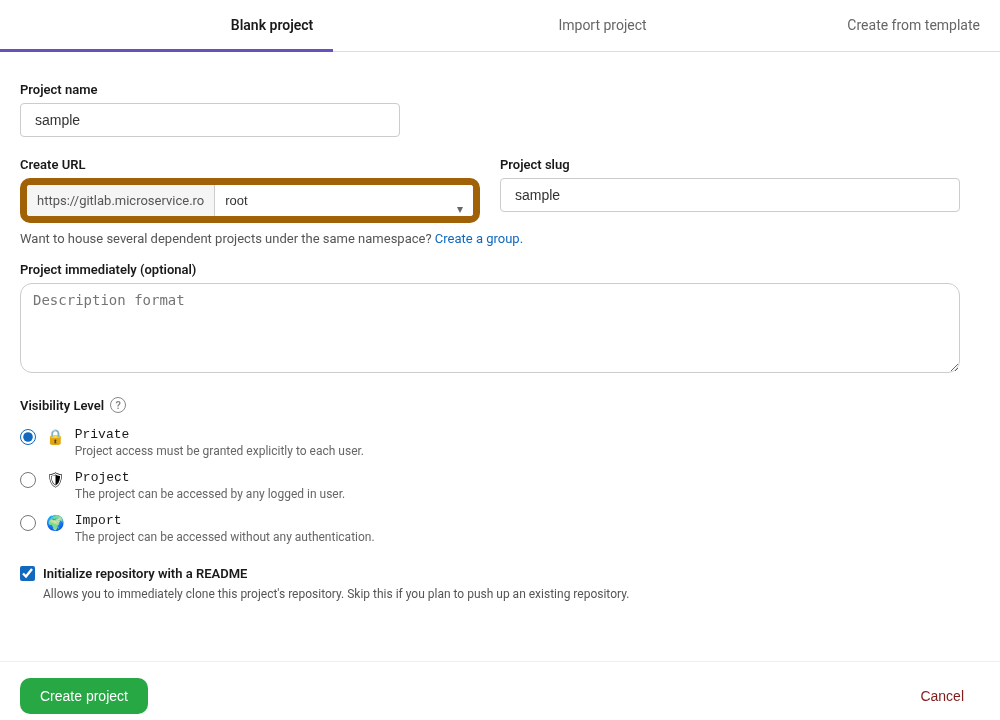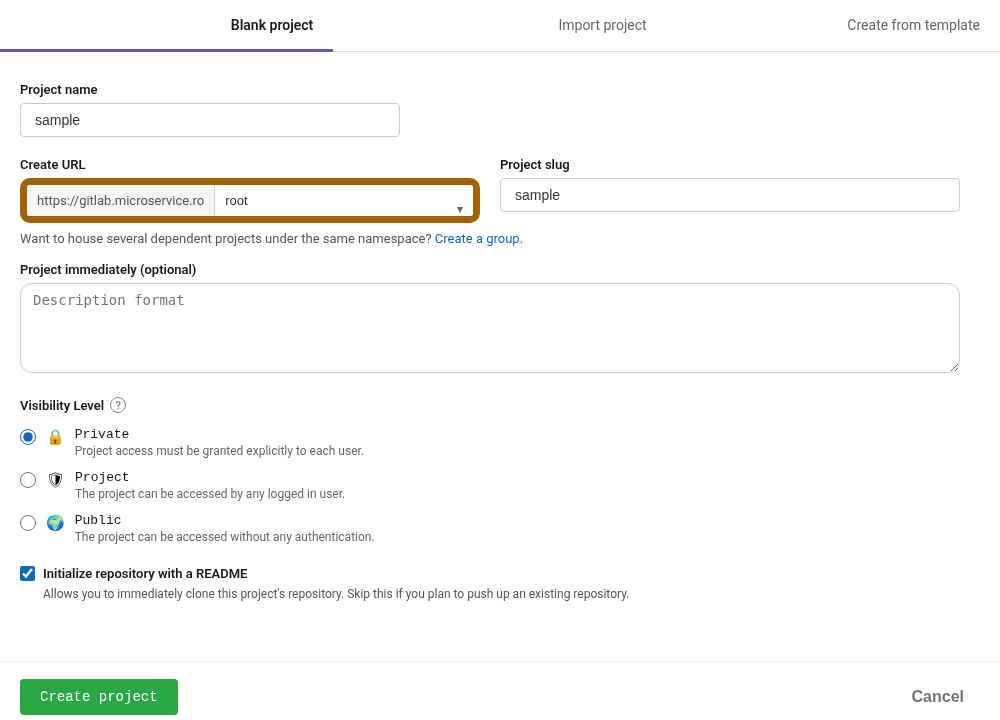--- a/index.html
+++ b/index.html
@@ -219,34 +219,32 @@
       justify-content: space-between;
       padding: 16px 20px;
       border-top: 1px solid #eee;
       margin-top: 20px;
     }
     .btn-create {
       background: #28a745;
       color: #fff;
       border: none;
       padding: 10px 20px;
-      border-radius: 4px;
+      border-radius: 10px;
       font-size: 14px;
       font-weight: 500;
       cursor: pointer;
-      font-family: Liberation Mono, monospace;
     }
     .btn-cancel {
       background: transparent;
-      color: #737373;
+      color: #7f1d1d;
       border: none;
-      font-size: 16px;
+      font-size: 14px;
       cursor: pointer;
       padding: 10px 16px;
-      font-weight: bold;
     }
   </style>
 </head>
 <body>
 
 <div class="page-container">
 
   <div class="tabs">
     <div class="tab active">Blank project</div>
     <div class="tab">Import project</div>
@@ -310,21 +308,21 @@
           <div class="radio-content">
             <div class="radio-title">Project</div>
             <div class="radio-desc">The project can be accessed by any logged in user.</div>
           </div>
         </div>
 
         <div class="radio-item">
           <input type="radio" name="visibility" class="radio-input" style="">
           <span class="radio-icon">🌍</span>
           <div class="radio-content">
-            <div class="radio-title">Public</div>
+            <div class="radio-title">Import</div>
             <div class="radio-desc">The project can be accessed without any authentication.</div>
           </div>
         </div>
       </div>
     </div>
 
     <div class="field-group">
       <div class="checkbox-row">
         <input type="checkbox" class="checkbox-input" checked="" style="">
         <label class="checkbox-label">Initialize repository with a README</label>

